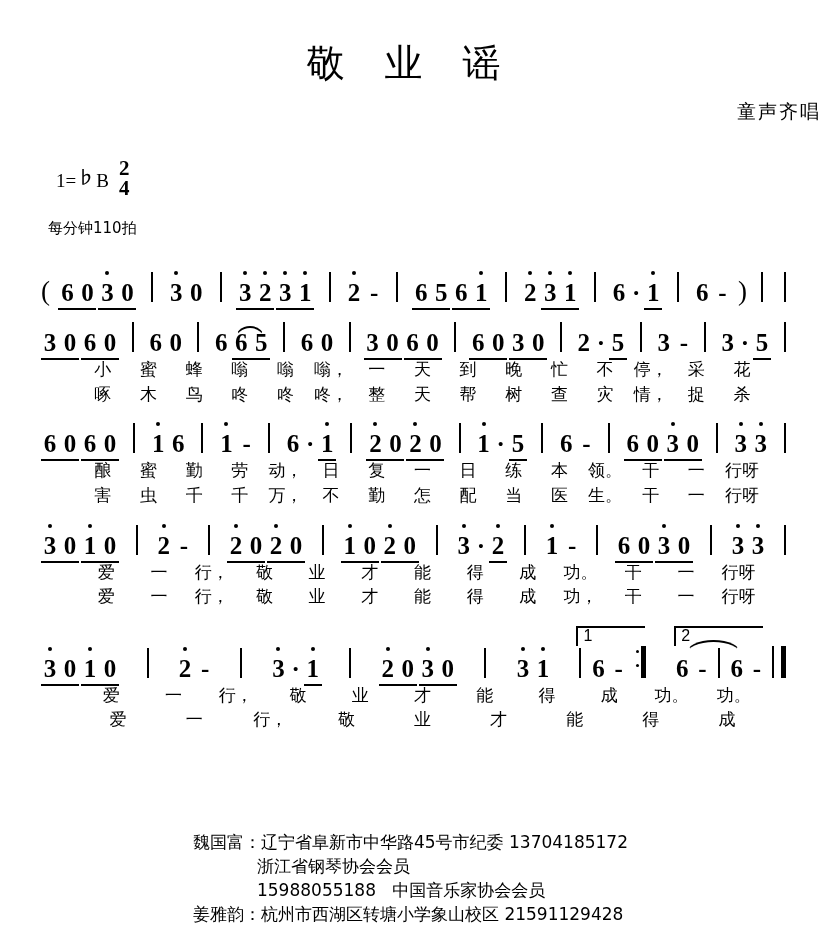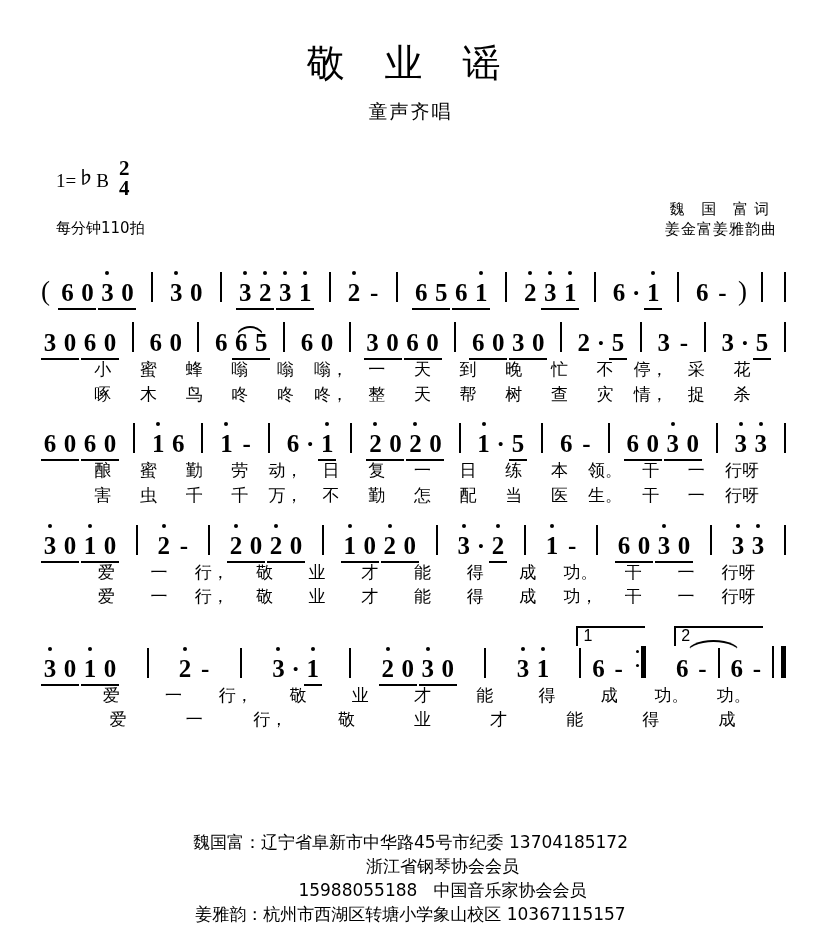--- a/index.html
+++ b/index.html
@@ -21,21 +21,21 @@
   .sheet-title {
     text-align: center;
     font-size: 38px;
     letter-spacing: 14px;
     font-weight: normal;
     margin: 0;
     padding-top: 38px;
     font-family: "DejaVu Serif", "Liberation Serif", serif;
   }
   .sheet-subtitle {
-    text-align: center;
+    text-align: right;
     font-size: 19px;
     letter-spacing: 2px;
     margin: 10px 0 0 0;
     font-family: "DejaVu Serif", "Liberation Serif", serif;
   }
 
   .meta-block {
     position: relative;
     height: 110px;
     margin-top: 22px;
@@ -61,21 +61,21 @@
     margin-left: 10px;
     font-size: 21px;
     font-weight: bold;
     line-height: 0.95;
   }
   .time-sig .num { display: block; }
   .time-sig .den { display: block; }
 
   .tempo {
     position: absolute;
-    left: 56px;
+    left: 48px;
     top: 72px;
     font-size: 15px;
     font-family: "DejaVu Sans", sans-serif;
   }
   .credits {
     position: absolute;
     right: 44px;
     top: 52px;
     font-size: 15px;
     text-align: right;
@@ -251,21 +251,21 @@
     left: 0;
     right: 0;
     bottom: 16px;
     text-align: center;
     font-family: "DejaVu Sans", "Liberation Sans", sans-serif;
     font-size: 17px;
     line-height: 1.42;
   }
   .footer-block {
     display: inline-block;
-    text-align: center;
+    text-align: left;
   }
   .f-line { white-space: pre; }
   .f-line.indent { padding-left: 64px; }
 </style>
 </head>
 <body>
 
 <h1 class="sheet-title">敬 业 谣</h1>
 <p class="sheet-subtitle">童声齐唱</p>
 
@@ -273,24 +273,20 @@
   <div class="key-sig">
     <span class="keytext">1=</span>
     <span class="flat-glyph">♭</span>
     <span class="keytext">B</span>
     <span class="time-sig">
       <span class="num">2</span>
       <span class="den">4</span>
     </span>
   </div>
   <div class="tempo">每分钟110拍</div>
-  <div class="credits">
-    <div class="credit-line lyricist">魏 国 富词</div>
-    <div class="credit-line">姜金富姜雅韵曲</div>
-  </div>
 </div>
 
 <div class="score">
 
   <div class="stave">
     <div class="notes-row" id="row-l1" style="justify-content: space-between;">
         <span class="paren">(</span>
         <span class="measure">
           <span class="beam">
             <span class="note">6</span>
@@ -667,14 +663,14 @@
       </div>
     <div class="lyrics">
       <div class="lyric-row" id="lyr-l5-v1" style="width: 100%;"><span class="lyric-cell" style="width: 9.09091%;">爱</span><span class="lyric-cell" style="width: 9.09091%;">一</span><span class="lyric-cell" style="width: 9.09091%;">行，</span><span class="lyric-cell" style="width: 9.09091%;">敬</span><span class="lyric-cell" style="width: 9.09091%;">业</span><span class="lyric-cell" style="width: 9.09091%;">才</span><span class="lyric-cell" style="width: 9.09091%;">能</span><span class="lyric-cell" style="width: 9.09091%;">得</span><span class="lyric-cell" style="width: 9.09091%;">成</span><span class="lyric-cell" style="width: 9.09091%;">功。</span><span class="lyric-cell" style="width: 9.09091%;">功。</span></div>
       <div class="lyric-row" id="lyr-l5-v2" style="width: 100%;"><span class="lyric-cell" style="width: 11.1111%;">爱</span><span class="lyric-cell" style="width: 11.1111%;">一</span><span class="lyric-cell" style="width: 11.1111%;">行，</span><span class="lyric-cell" style="width: 11.1111%;">敬</span><span class="lyric-cell" style="width: 11.1111%;">业</span><span class="lyric-cell" style="width: 11.1111%;">才</span><span class="lyric-cell" style="width: 11.1111%;">能</span><span class="lyric-cell" style="width: 11.1111%;">得</span><span class="lyric-cell" style="width: 11.1111%;">成</span></div>
     </div>
   </div>
 
 </div>
 
 <div class="footer">
-  <div class="footer-block" id="footer-lines"><div class="f-line">魏国富：辽宁省阜新市中华路45号市纪委 13704185172</div><div class="f-line indent">浙江省钢琴协会会员</div><div class="f-line indent">15988055188   中国音乐家协会会员</div><div class="f-line">姜雅韵：杭州市西湖区转塘小学象山校区 10367115157</div></div>
+  <div class="footer-block" id="footer-lines"><div class="f-line">魏国富：辽宁省阜新市中华路45号市纪委 13704185172</div><div class="f-line indent">浙江省钢琴协会会员</div><div class="f-line indent">15988055188   中国音乐家协会会员</div><div class="f-line">姜雅韵：杭州市西湖区转塘小学象山校区 21591129428</div></div>
 </div>
 
 </body></html>

